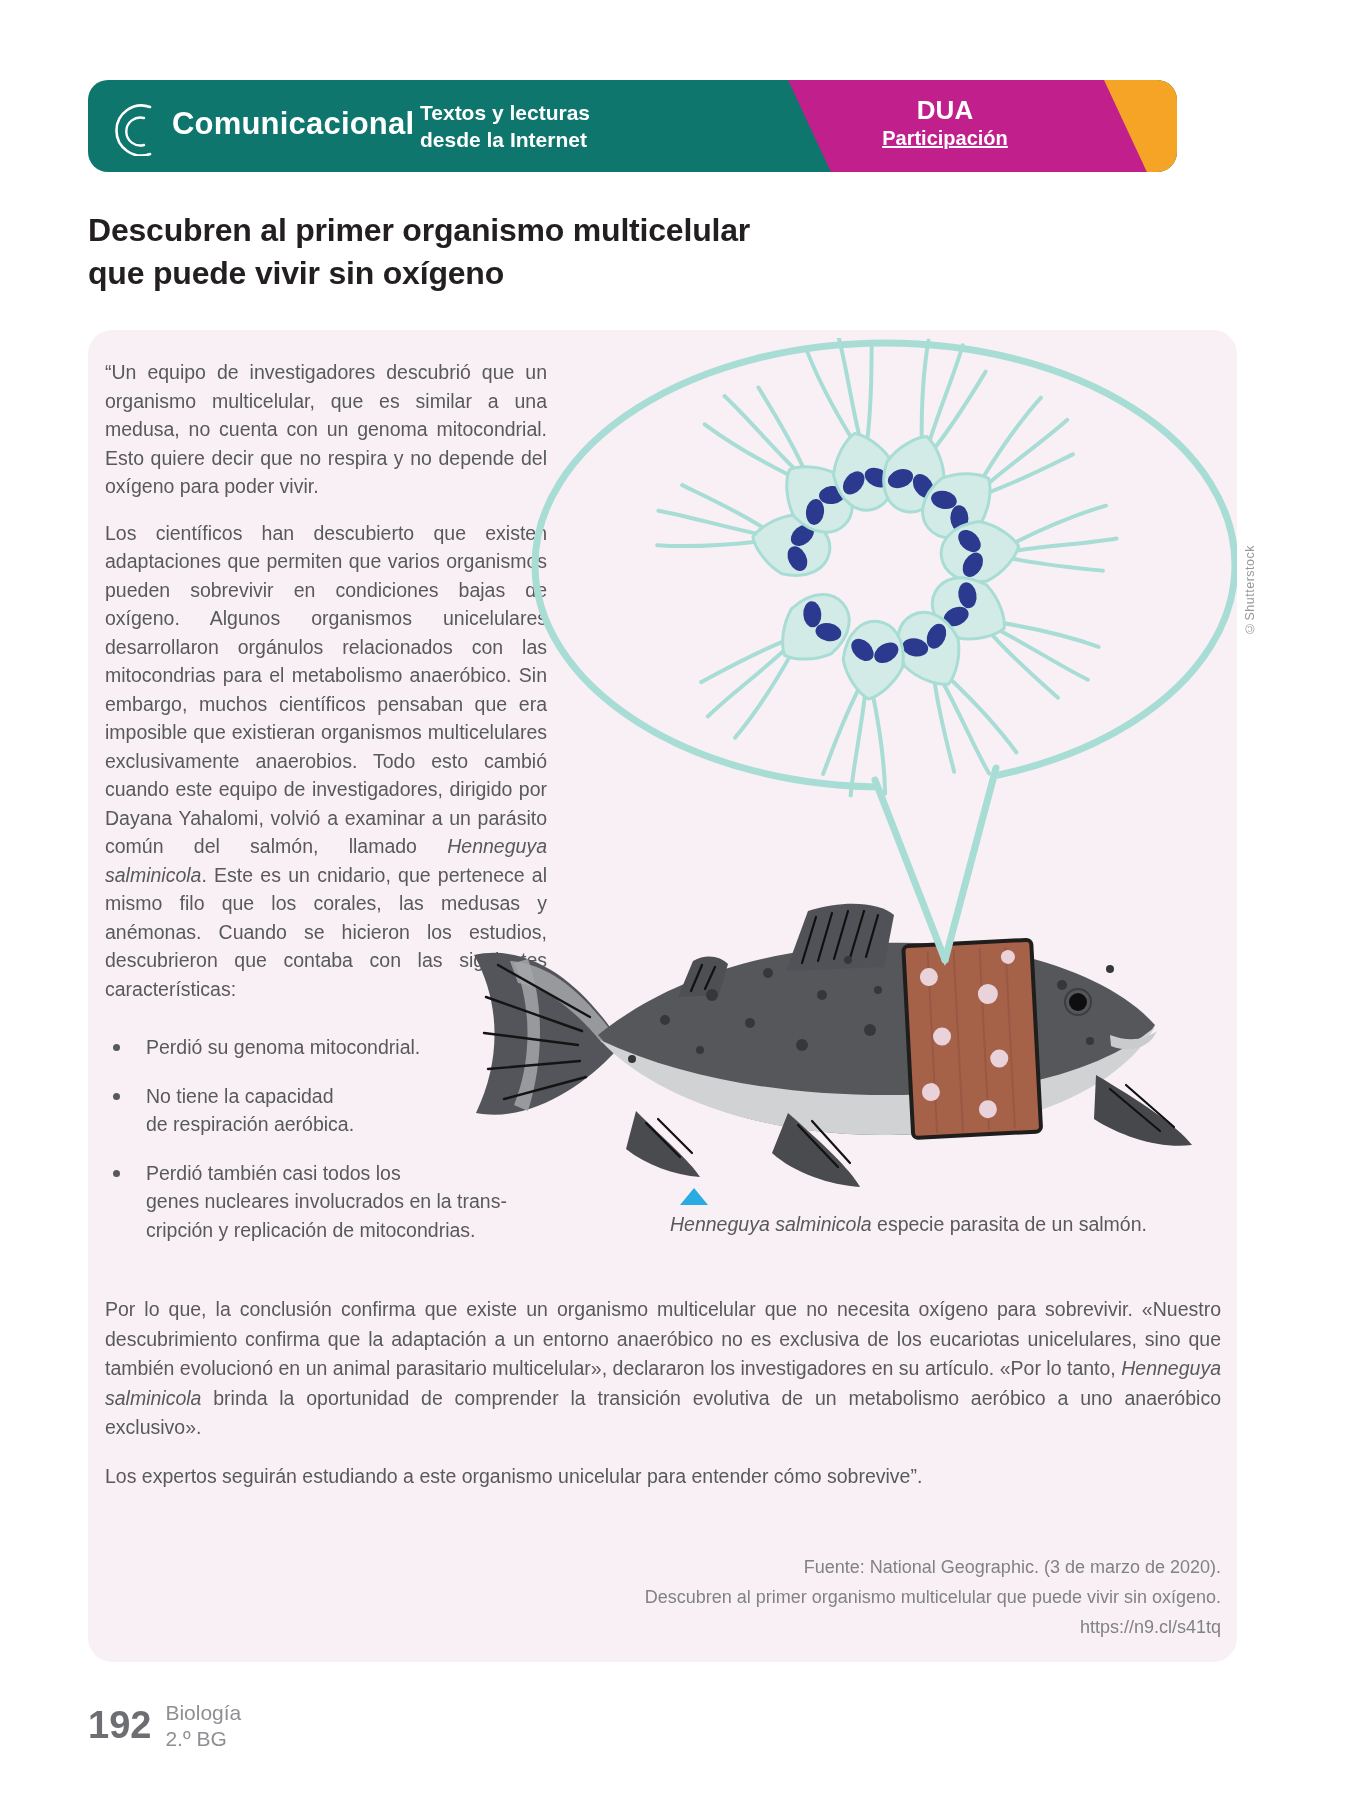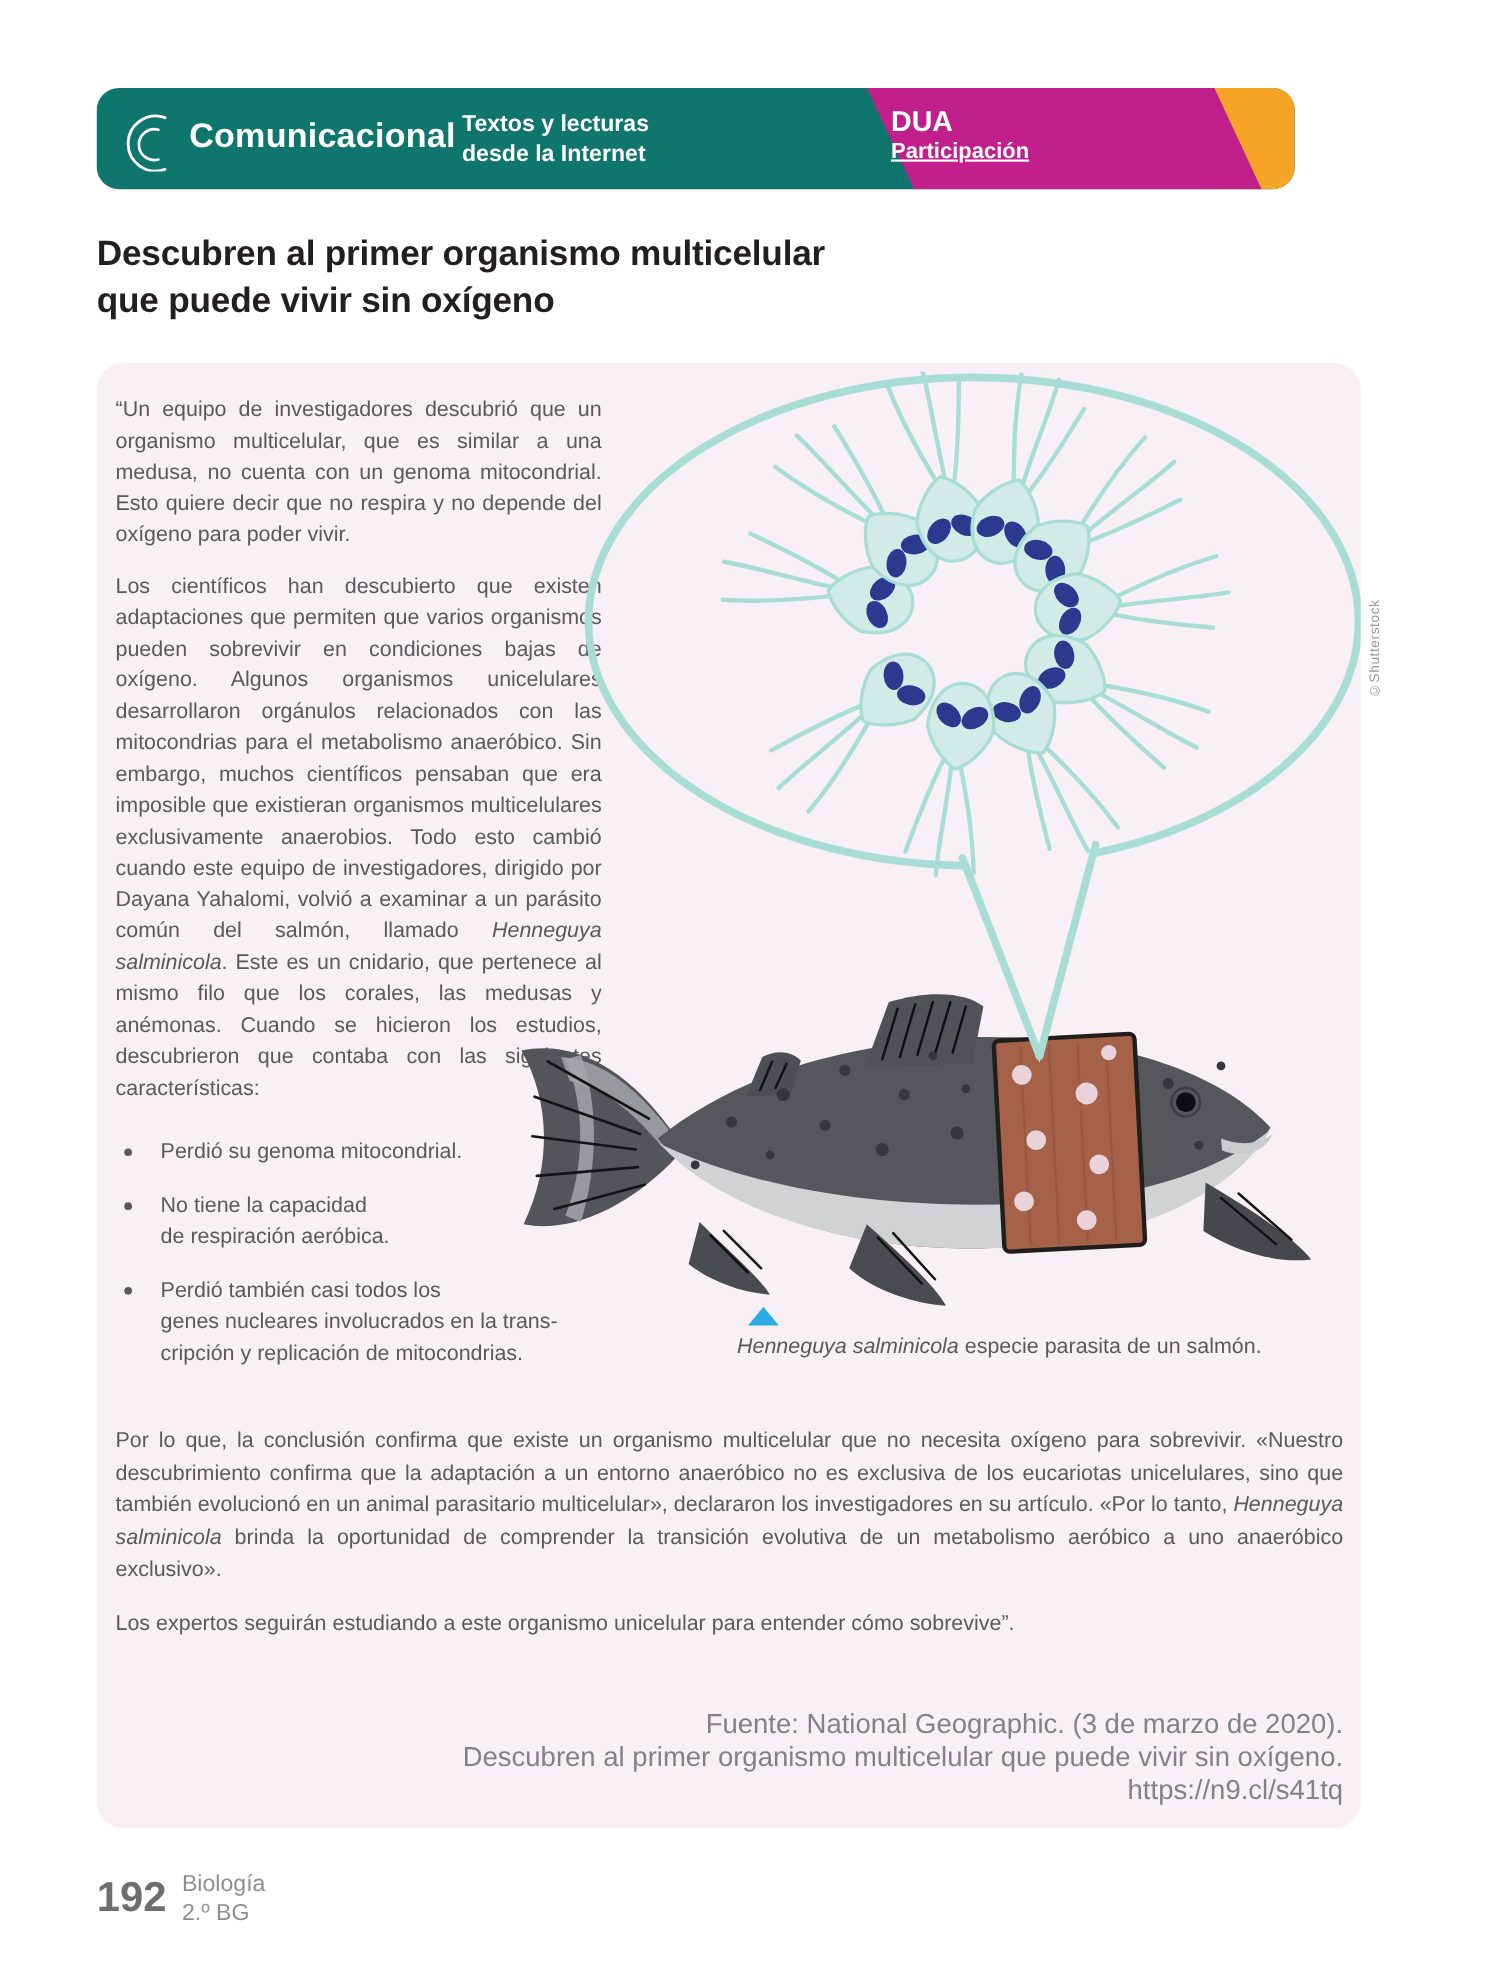--- a/index.html
+++ b/index.html
@@ -9,21 +9,21 @@
   
   .banner{position:absolute;left:88px;top:80px;width:1089px;height:92px;
           background:#0f766e;border-radius:20px;overflow:hidden;}
   .banner-orange{position:absolute;right:0;top:0;width:78px;height:100%;background:#f6a426;}
   .banner-magenta{position:absolute;left:700px;top:0;width:316px;height:100%;
           background:#c01f8c;transform:skewX(25deg);transform-origin:top left;}
   .brand-icon{position:absolute;left:16px;top:16px;}
   .brand{position:absolute;left:84px;top:26px;font-size:31px;font-weight:700;color:#ffffff;letter-spacing:.2px;}
   .banner-subtitle{position:absolute;left:332px;top:19px;font-size:21px;font-weight:700;
           color:#ffffff;line-height:27px;white-space:pre-line;}
-  .badge{position:absolute;left:722px;top:15px;width:270px;text-align:left;color:#ffffff;}
+  .badge{position:absolute;left:722px;top:15px;width:270px;text-align:center;color:#ffffff;}
   .badge-title{font-size:26px;font-weight:700;line-height:30px;}
   .badge-sub{font-size:20px;font-weight:700;line-height:26px;text-decoration:underline;}
 
   
   .page-title{position:absolute;left:88px;top:188px;font-size:32px;line-height:43px;
           font-weight:700;color:#231f20;white-space:pre-line;letter-spacing:-.2px;}
 
   
   .panel{position:absolute;left:88px;top:330px;width:1149px;height:1332px;
          background:#f9f0f6;border-radius:24px;overflow:hidden;}
@@ -32,21 +32,21 @@
   .para i{font-style:italic;}
   .bullets{list-style:none;margin:30px 0 0 8px;padding:0;}
   .bullets li{display:flex;margin-bottom:20px;}
   .bullets .dot{flex:0 0 7px;width:7px;height:7px;border-radius:50%;background:#58595b;margin:11px 26px 0 0;}
   .bullet-text{font-size:19.5px;line-height:28.5px;white-space:pre-line;}
 
   .wide{position:absolute;left:17px;width:1116px;font-size:19.5px;line-height:29.5px;text-align:justify;margin:0;}
   .conclusion{top:965px;}
   .closing{top:1132px;text-align:left;}
   .source{position:absolute;left:17px;top:1222px;width:1116px;text-align:right;
-          font-size:25px;line-height:30px;color:#808285;}
+          font-size:18px;line-height:30px;color:#808285;}
 
   
   .bubble-svg{position:absolute;left:440px;top:8px;}
   .fish-svg{position:absolute;left:362px;top:515px;}
   .caption{position:absolute;left:582px;top:858px;}
   .tri{width:0;height:0;border-left:14px solid transparent;border-right:14px solid transparent;
        border-bottom:17px solid #2aabe2;margin-left:10px;}
   .caption p{margin:8px 0 0 0;font-size:19.5px;color:#58595b;}
   .caption i{font-style:italic;}
 

